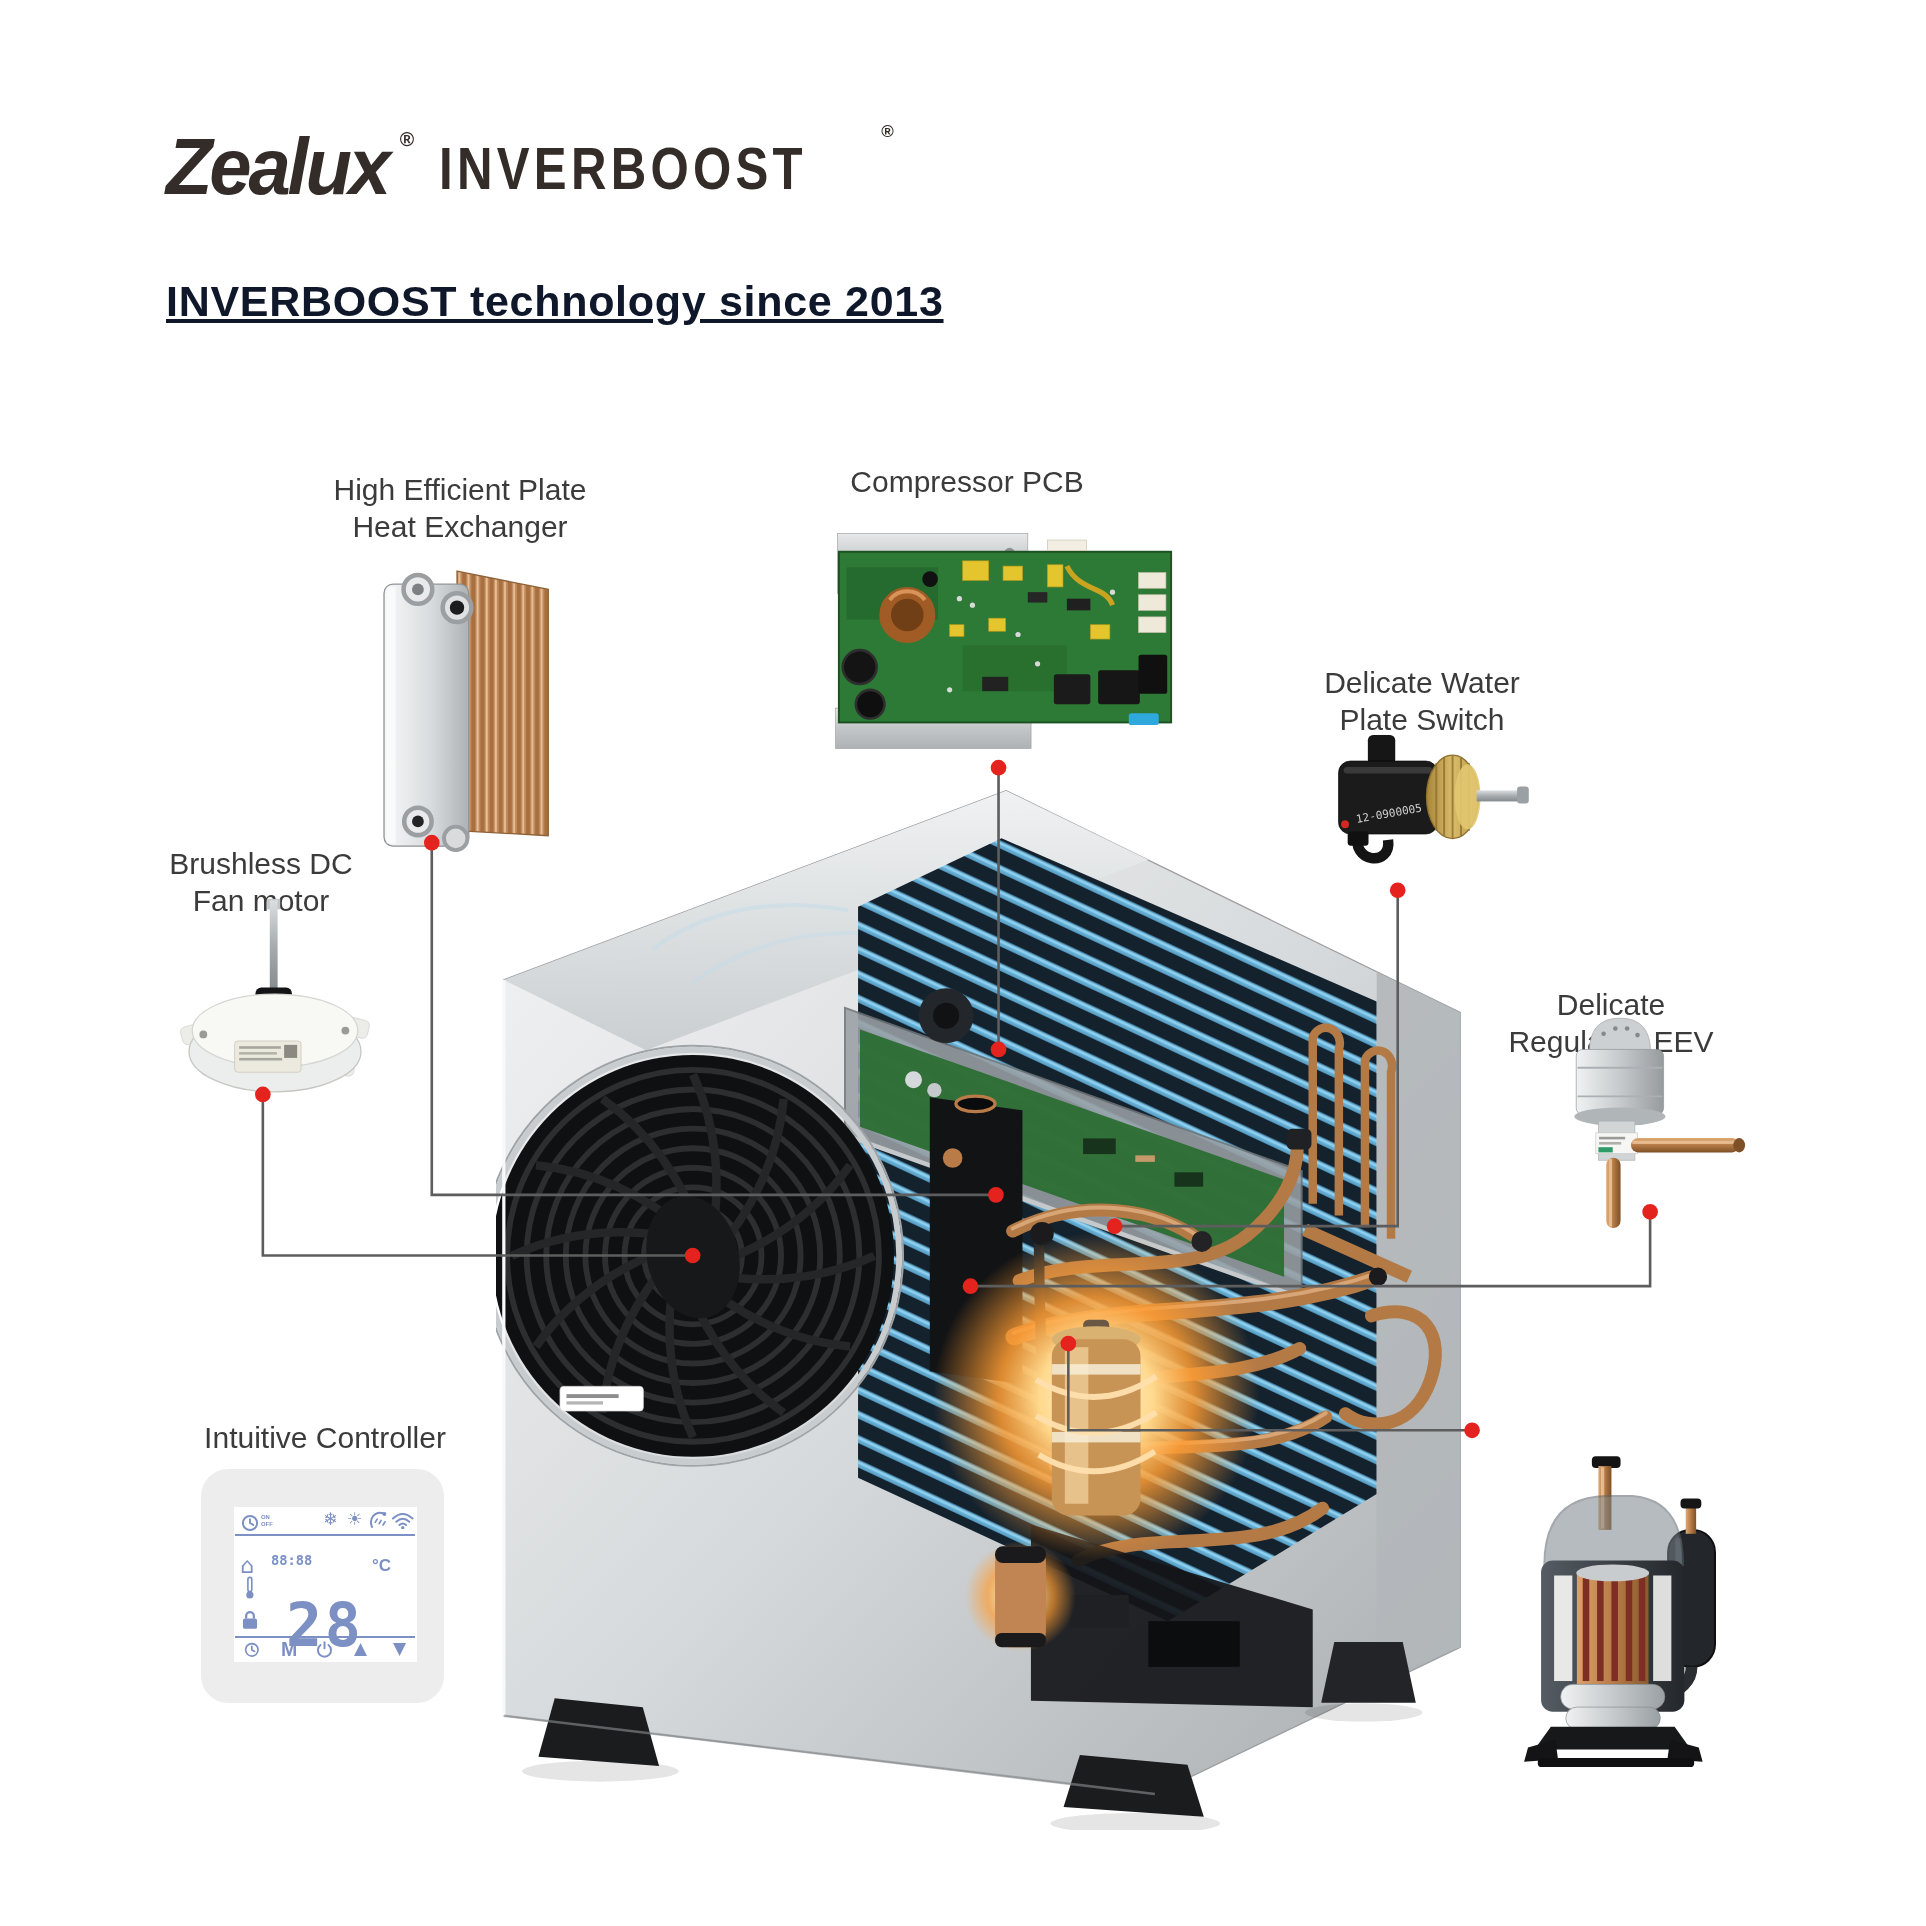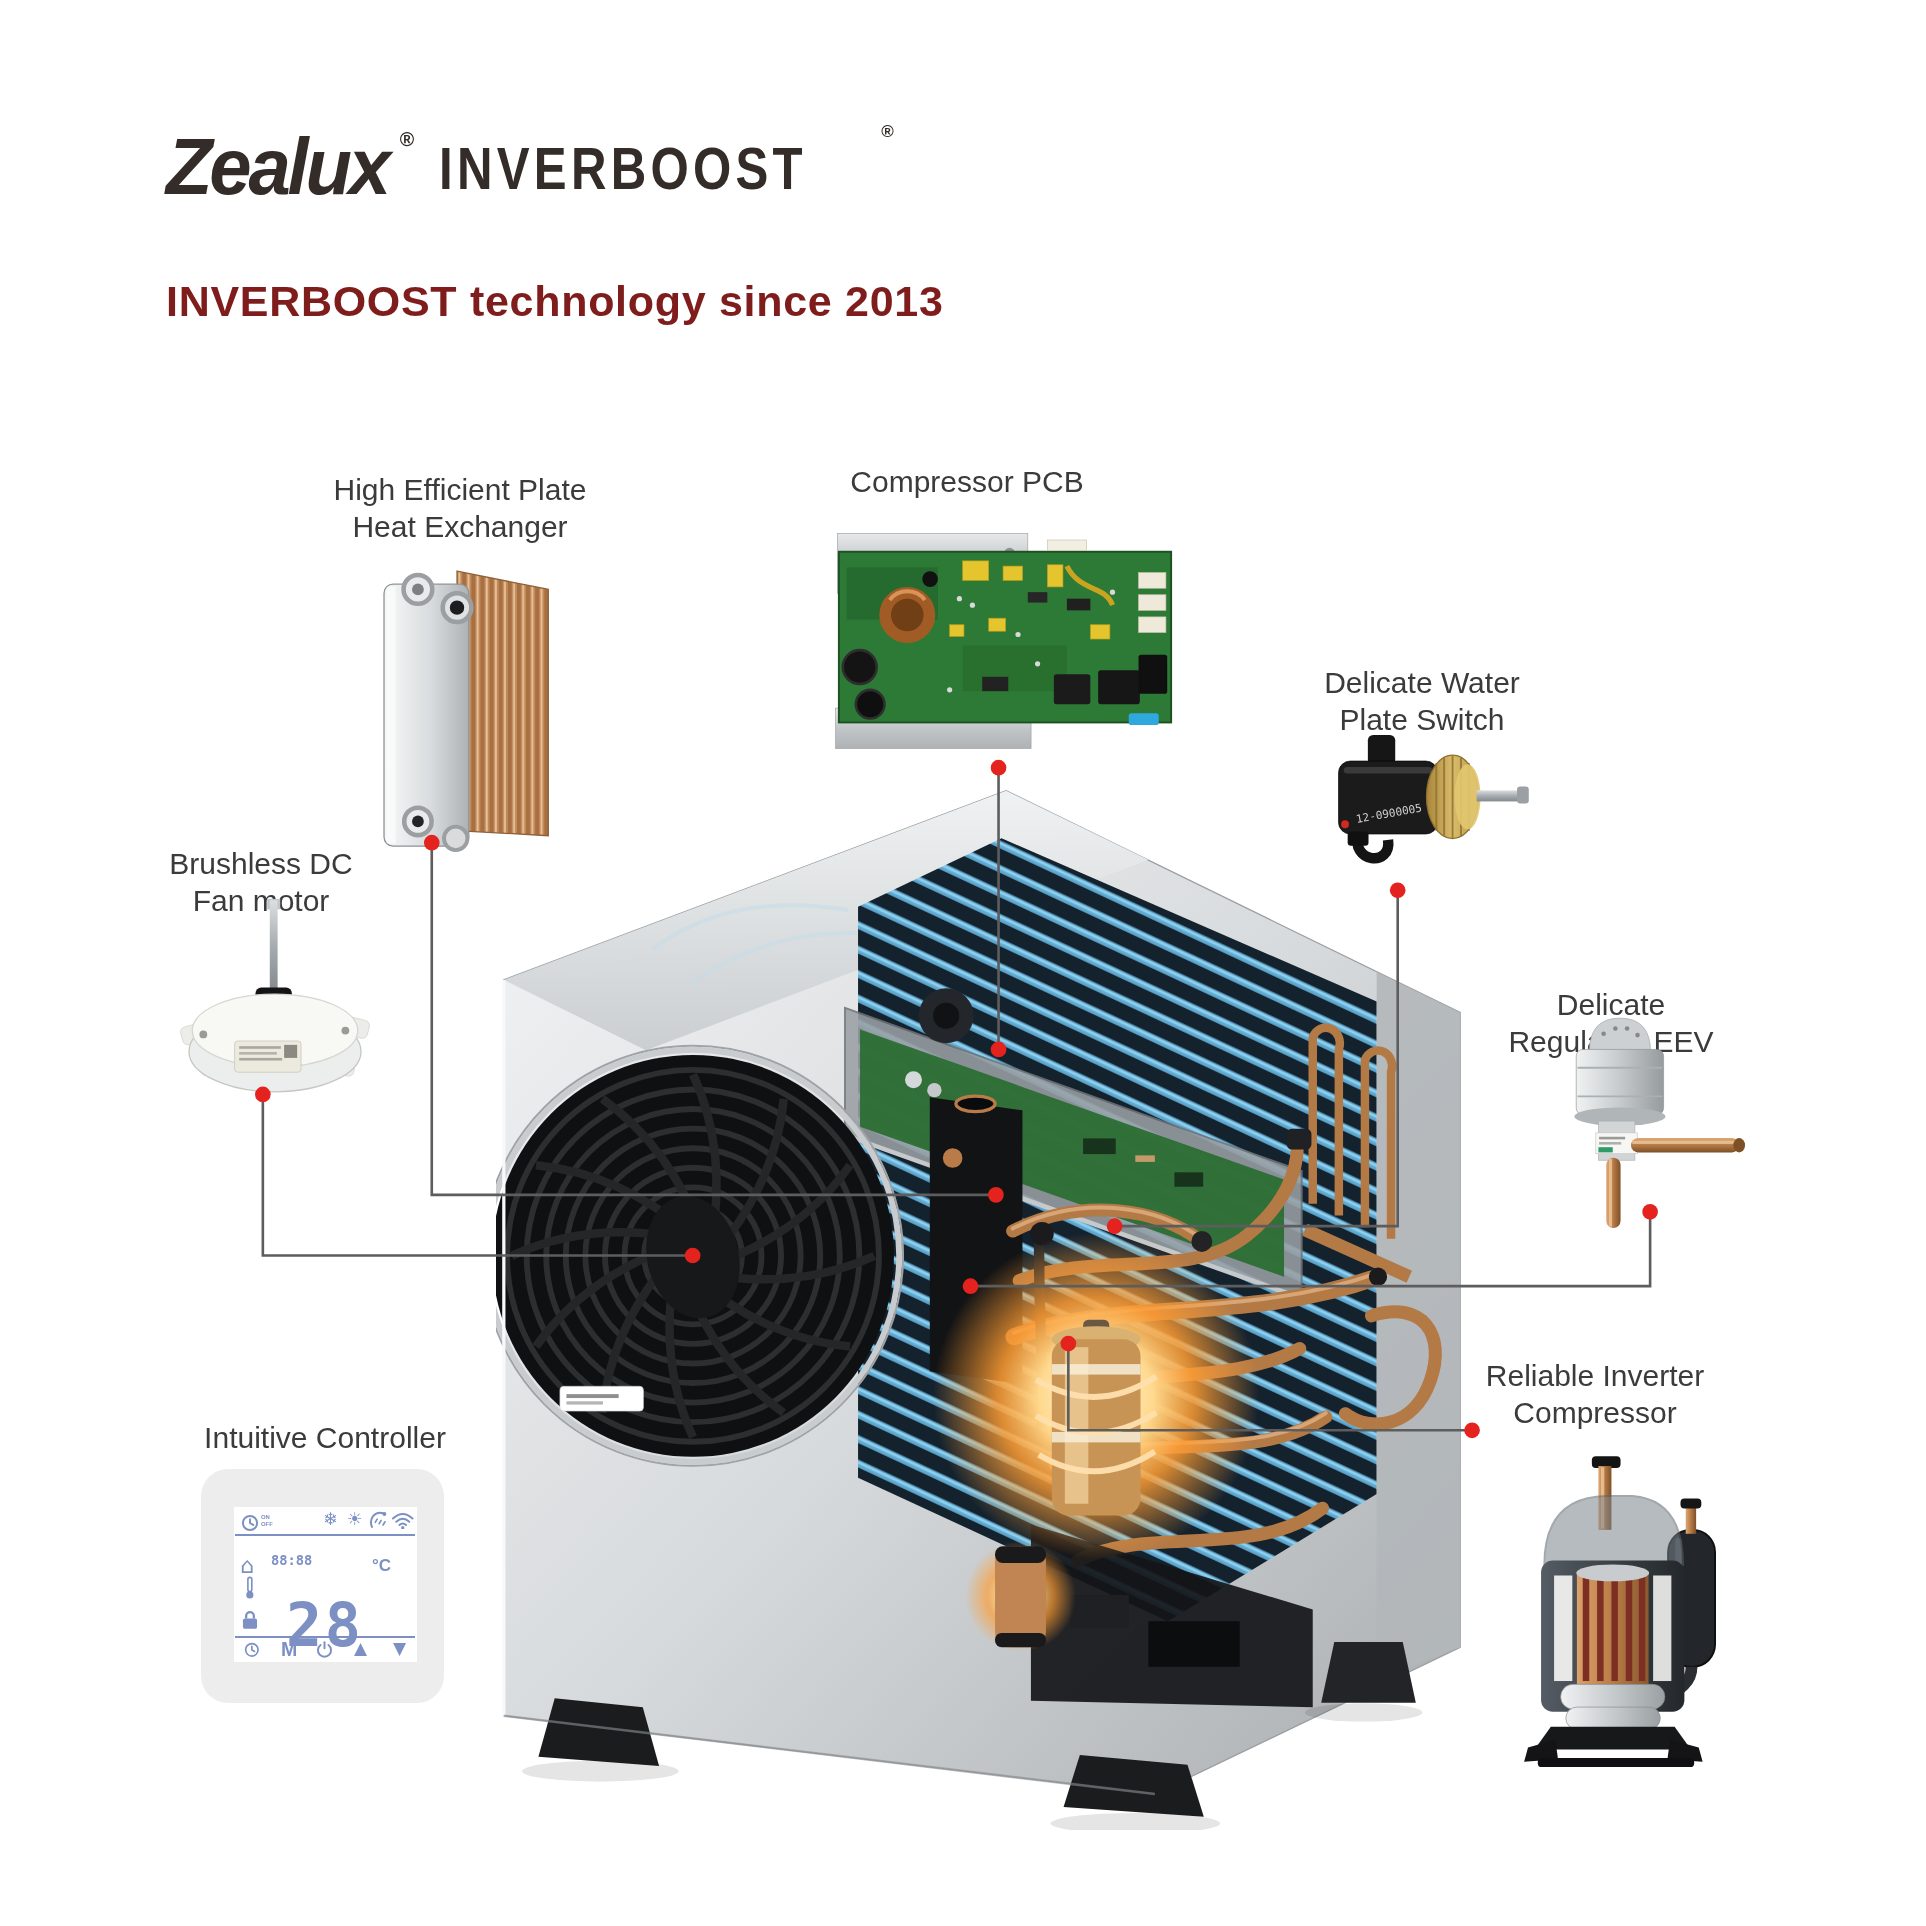--- a/index.html
+++ b/index.html
@@ -10,21 +10,21 @@
   .logo-brand{display:inline-block;font-size:80px;font-weight:bold;font-style:italic;
               letter-spacing:-3.3px;transform:scaleX(.95);transform-origin:left bottom;}
   .logo-reg{display:inline-block;font-size:19.6px;font-weight:bold;vertical-align:top;
             position:relative;top:6.5px;}
   .logo-product{display:inline-block;font-size:60px;font-weight:bold;letter-spacing:5.2px;
                 transform:scaleX(.82);transform-origin:left bottom;margin-left:25px;
                 position:relative;top:-5.2px;}
   .logo-reg2{display:inline-block;font-size:17px;font-weight:bold;vertical-align:top;
              position:relative;top:1.3px;left:-6.5px;}
   .heading{position:absolute;left:166px;top:277px;font-size:43px;font-weight:bold;
-           color:#7f1d1d;letter-spacing:0.7px;white-space:nowrap;}
+           color:#0f172a;letter-spacing:0.7px;white-space:nowrap;text-decoration:underline;}
   
   .callout{position:absolute;transform:translateX(-50%);text-align:center;color:#3b3b3b;
            font-size:30px;line-height:37px;white-space:nowrap;}
   
   .comp{position:absolute;}
   .overlay{position:absolute;left:0;top:0;pointer-events:none;}
   
   .controller{position:absolute;left:201px;top:1469px;width:243px;height:234px;
               background:#ededee;border-radius:27px;}
   .ctl-screen{position:absolute;left:33px;top:38px;width:183px;height:155px;background:#ffffff;}
@@ -60,24 +60,20 @@
   <div class="callout" style="left:261px;top:845px;">
     <div>Brushless DC</div>
     <div>Fan motor</div>
   </div>
   <div class="callout" style="left:1611px;top:986px;">
     <div>Delicate</div>
     <div>Regulated EEV</div>
   </div>
   <div class="callout" style="left:325px;top:1419px;">
     <div>Intuitive Controller</div>
-  </div>
-  <div class="callout" style="left:1595px;top:1357px;">
-    <div>Reliable Inverter</div>
-    <div>Compressor</div>
   </div>
 
   <svg class="comp" style="left:380px;top:562px;" width="171" height="292" viewBox="0 0 262 448">
     <defs>
       <linearGradient id="hxPlate" x1="0" y1="0" x2="1" y2="0">
         <stop offset="0" stop-color="#f7f8f8"></stop>
           <stop offset=".55" stop-color="#d9dcde"></stop>
           <stop offset="1" stop-color="#aeb2b5"></stop>
       </linearGradient>
       <pattern id="hxFins" width="14" height="10" patternUnits="userSpaceOnUse">

